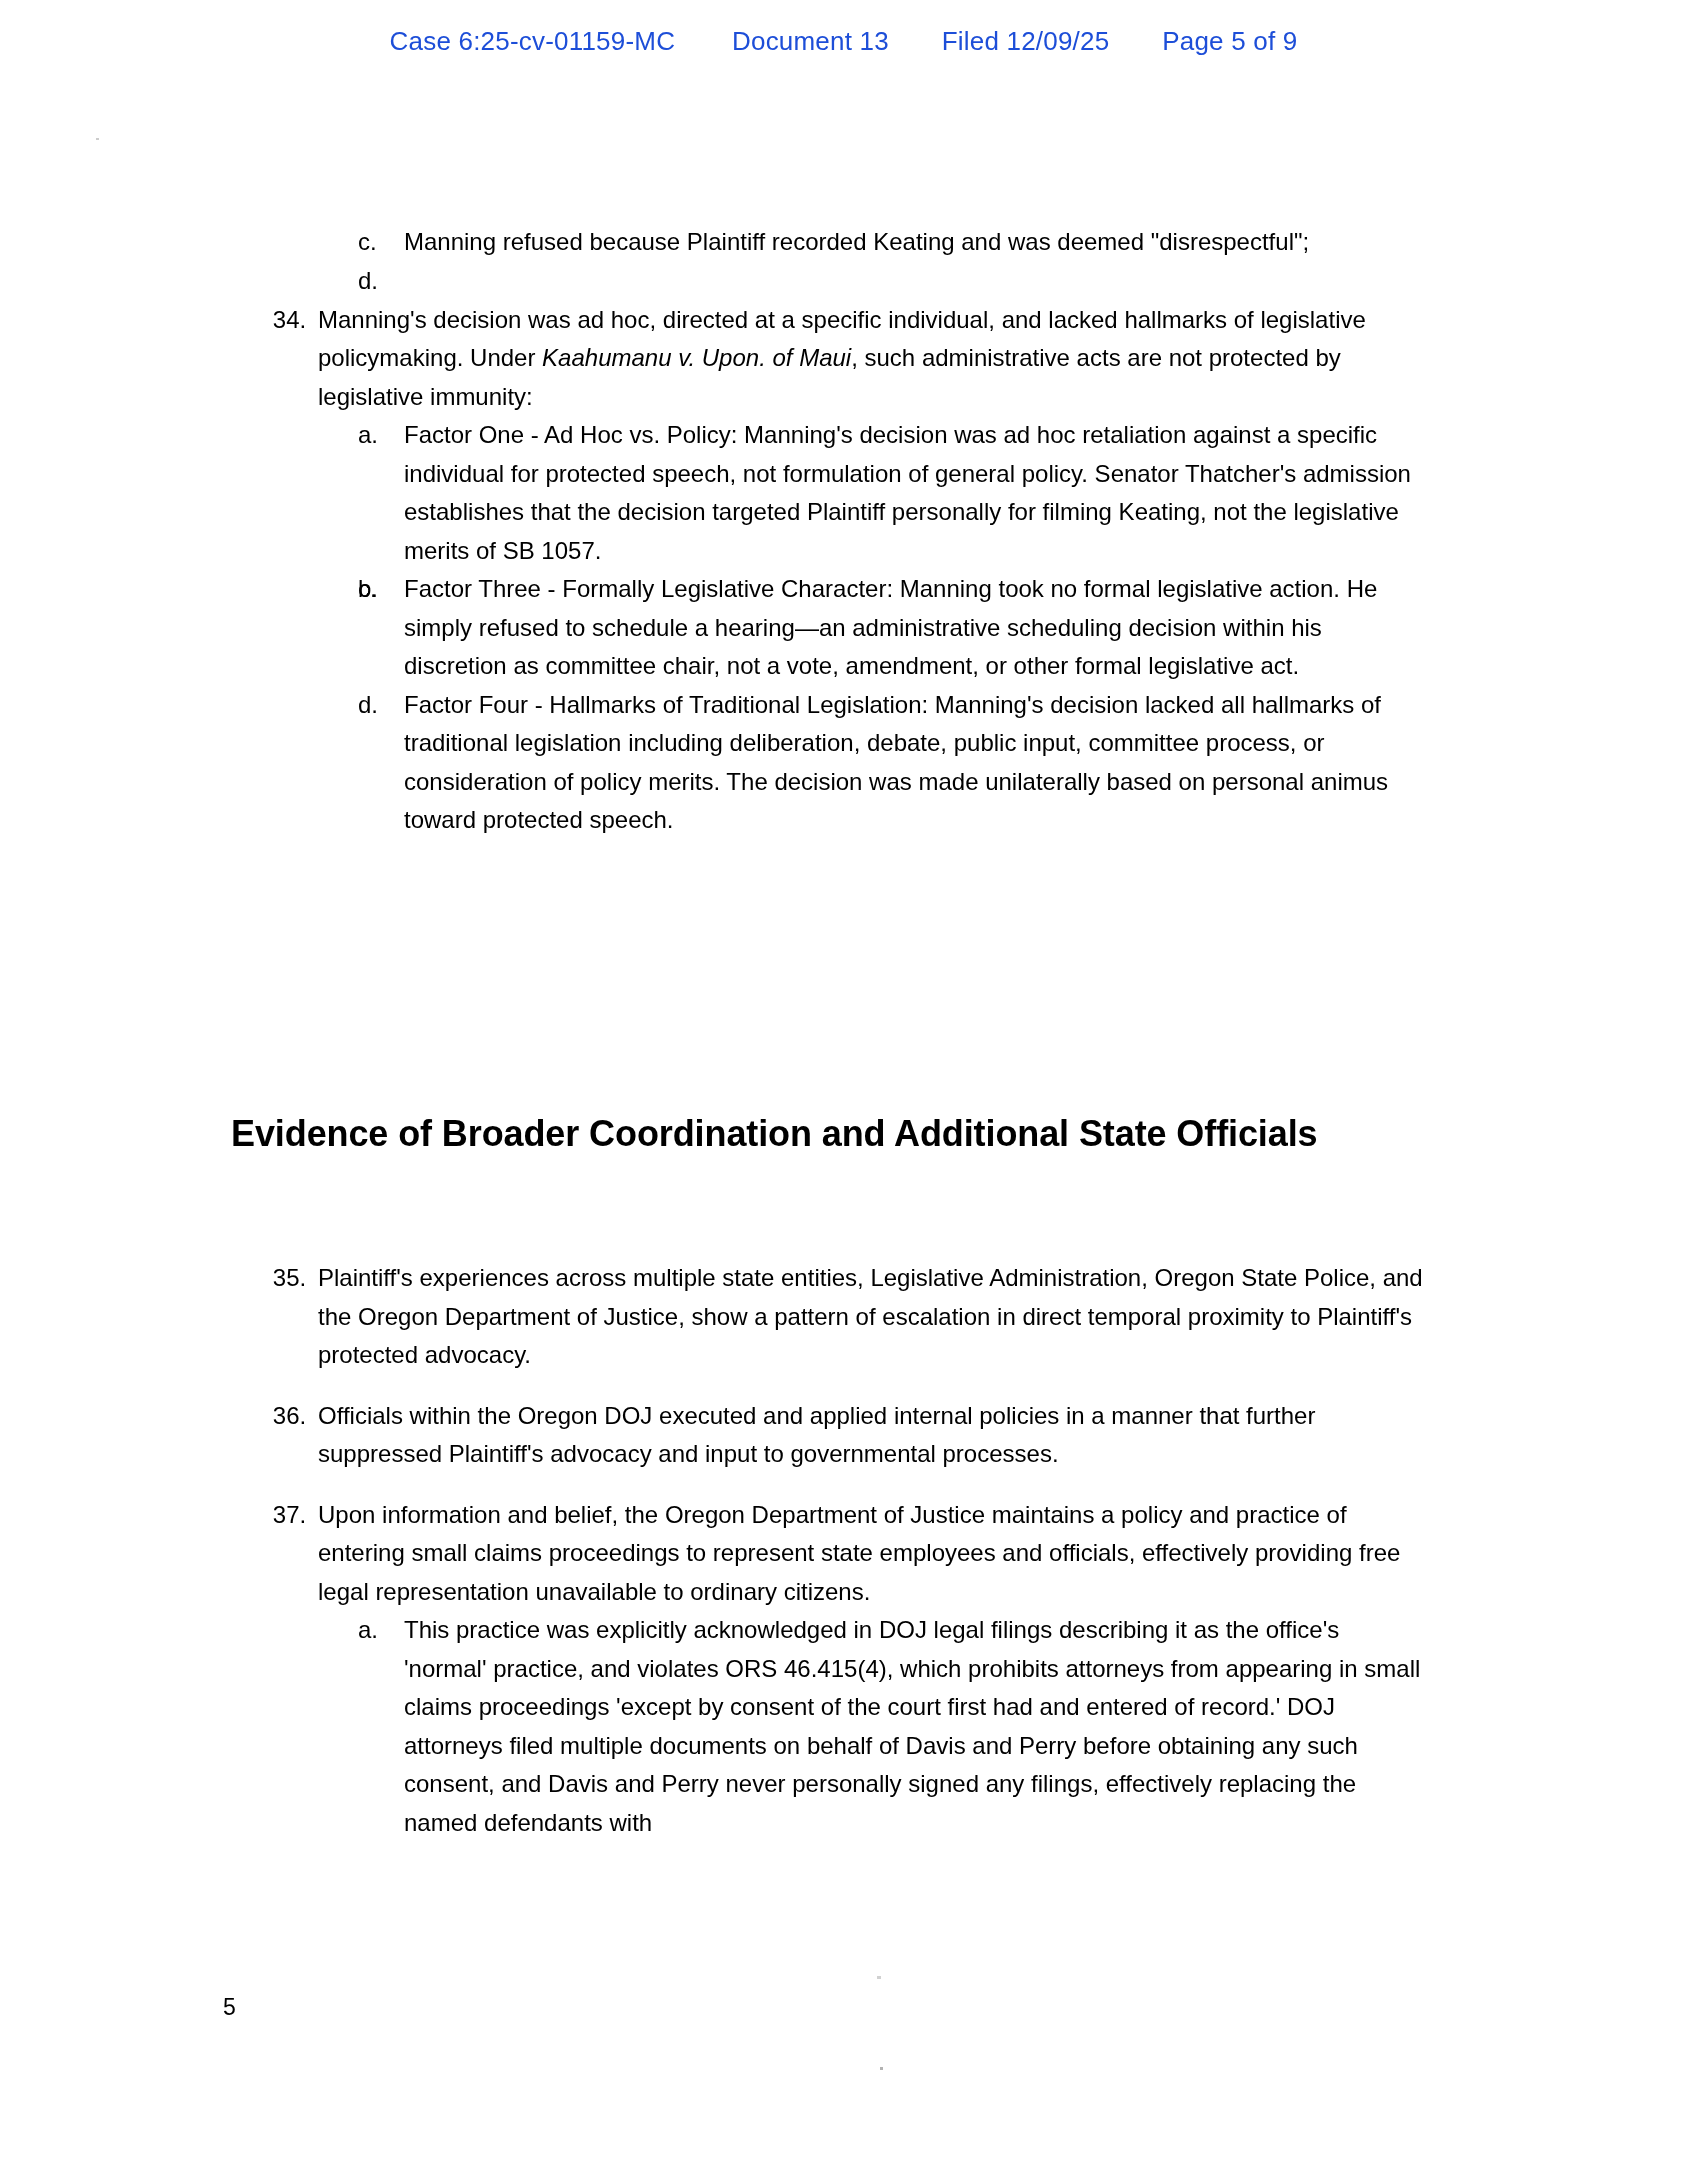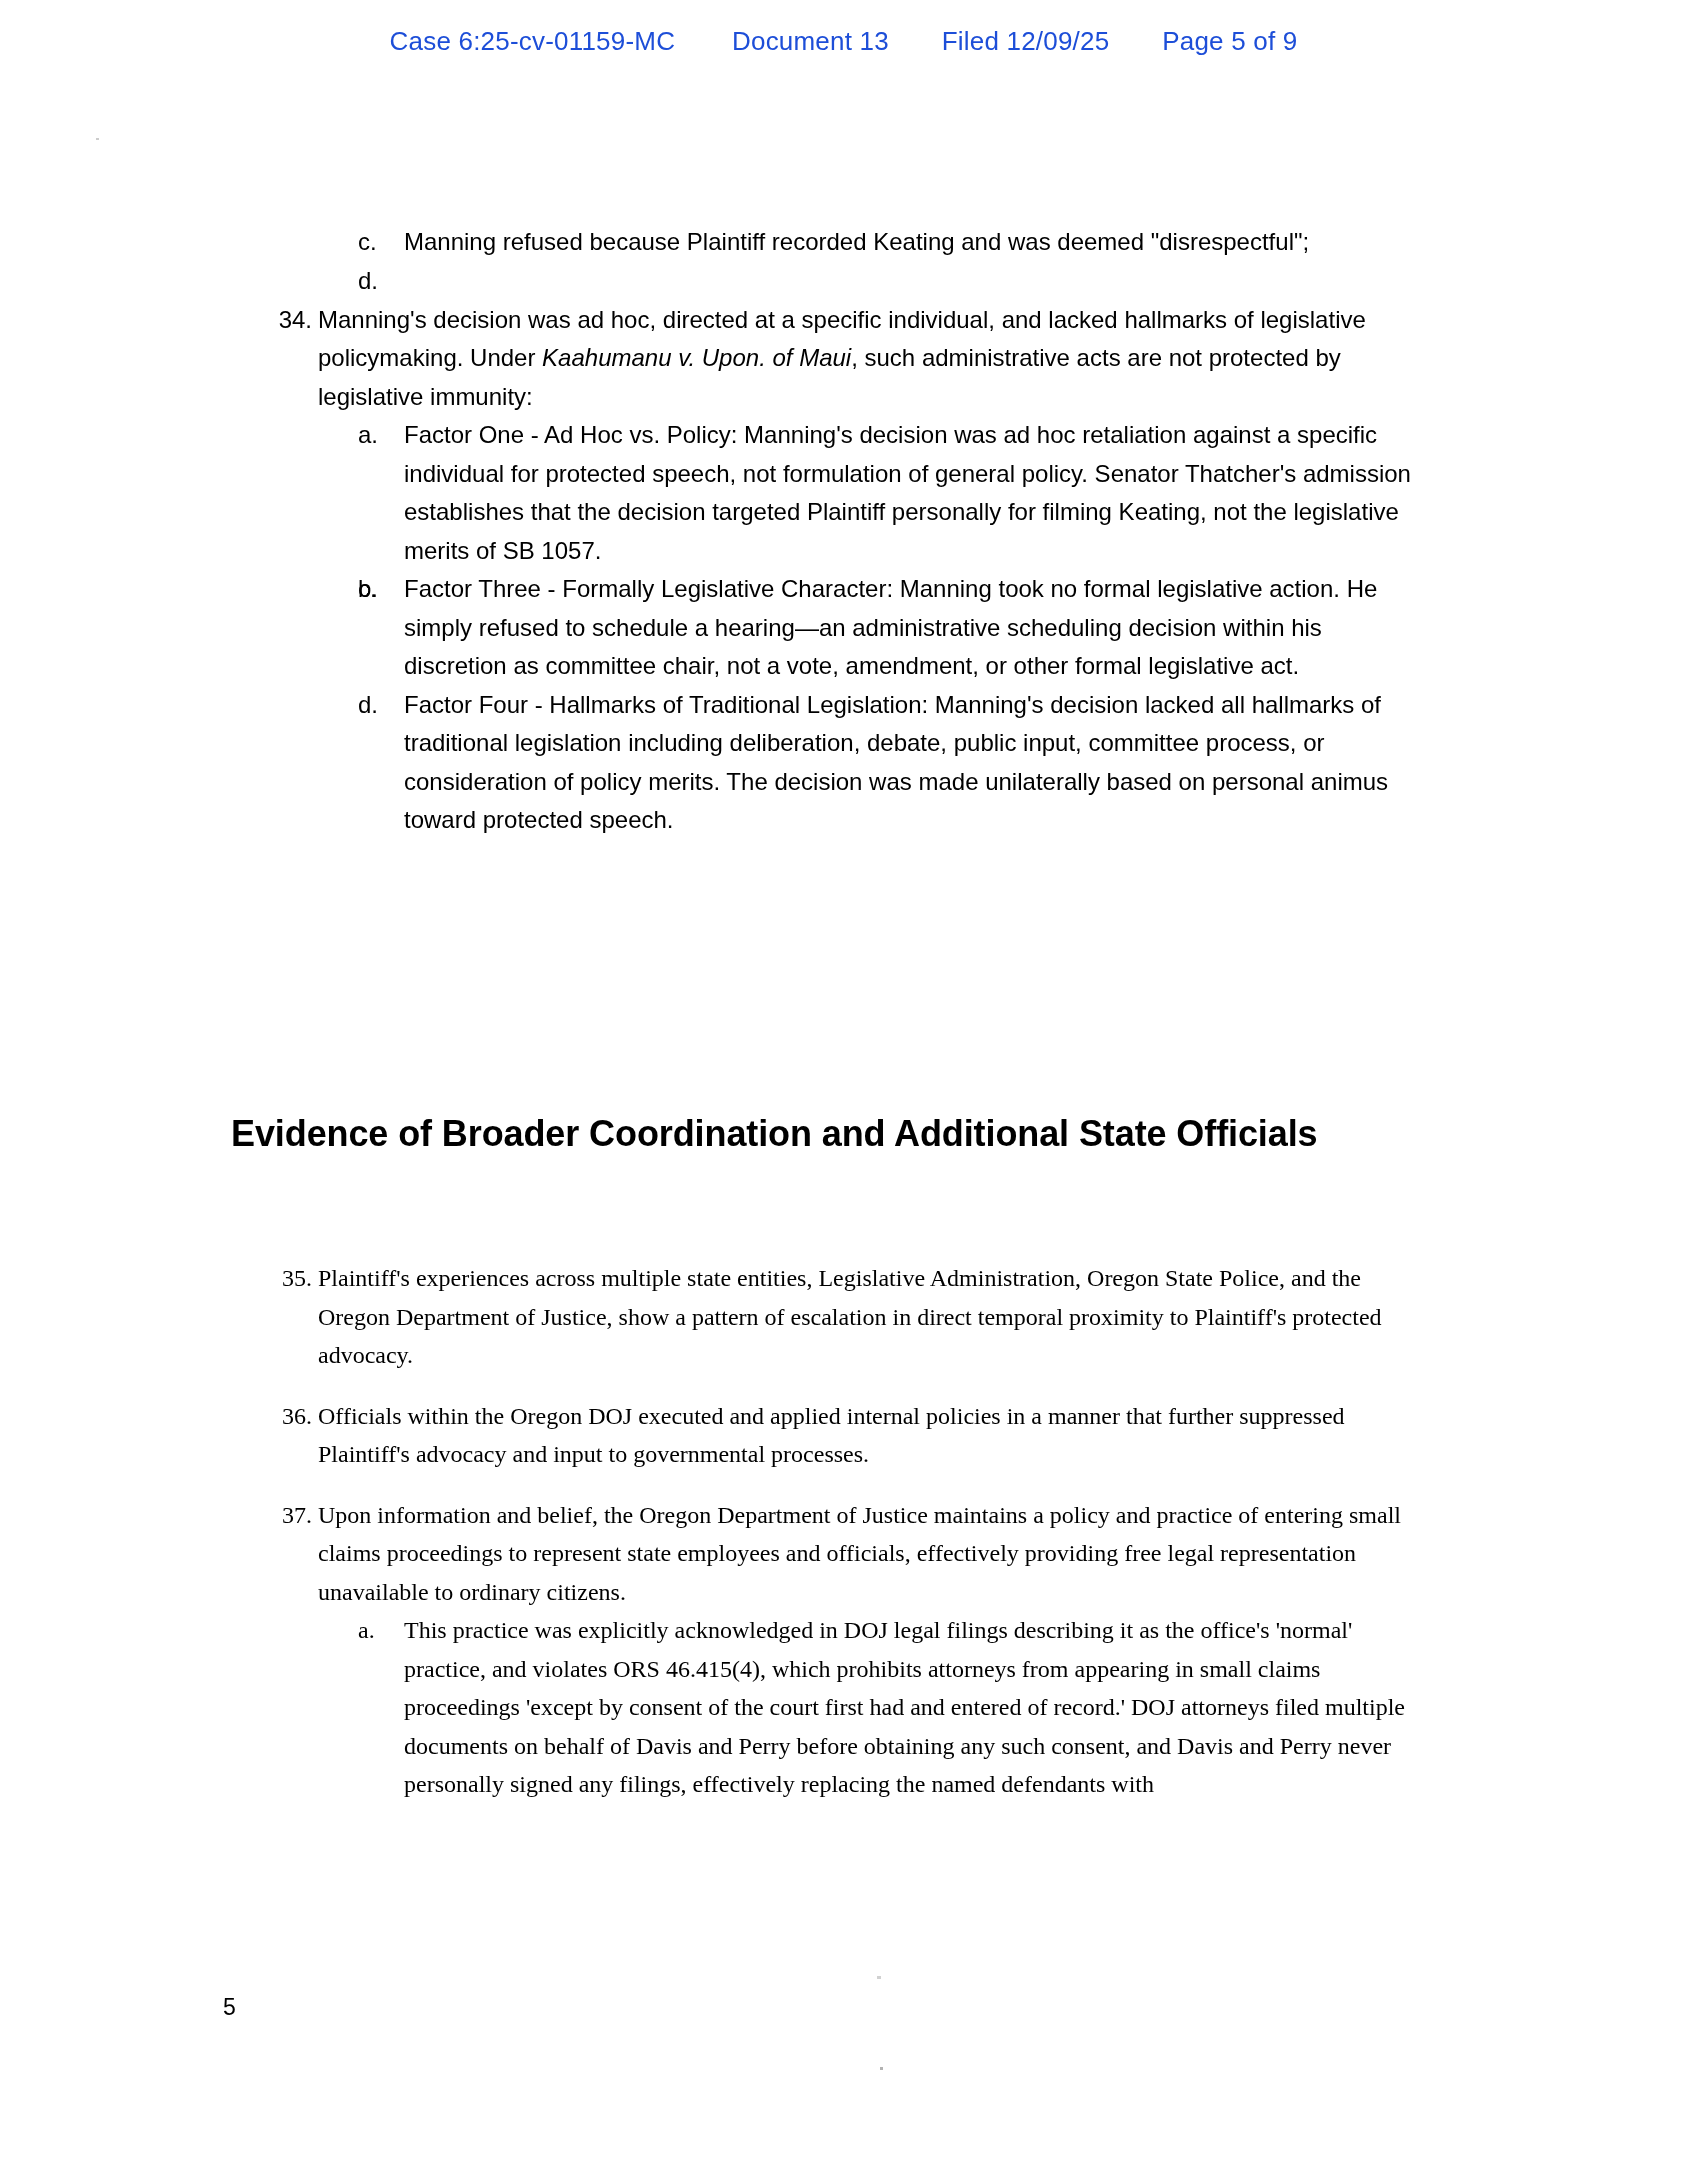--- a/index.html
+++ b/index.html
@@ -47,21 +47,21 @@
     margin-right: 260px;
     font-size: 24px;
     line-height: 1.605;
     text-align: left;
   }
   .item1 > .marker {
     position: absolute;
     left: 0;
     top: 0;
     width: 45px;
-    text-align: right;
+    text-align: center;
   }
 
   .ol-level2 {
     list-style: none;
     margin: 0;
     padding: 0;
   }
   .item2 {
     position: relative;
     padding-left: 46px;   
@@ -156,21 +156,21 @@
       </li>
       <li class="item2">
         <span class="marker">d.</span>
         <span>Factor Four - Hallmarks of Traditional Legislation: Manning's decision lacked all hallmarks of traditional legislation including deliberation, debate, public input, committee process, or consideration of policy merits. The decision was made unilaterally based on personal animus toward protected speech.</span>
       </li>
     </ol>
   </div>
 
   <h1 class="section-heading" style="top:1103px; margin:8px;">Evidence of Broader Coordination and Additional State Officials</h1>
 
-  <div class="body-area" style="top:1259px;font-family:Liberation Serif, serif;">
+  <div class="body-area" style="top:1259px;">
 
     <div class="item1">
       <span class="marker">35.</span>
       <span>Plaintiff's experiences across multiple state entities, Legislative Administration, Oregon State Police, and the Oregon Department of Justice, show a pattern of escalation in direct temporal proximity to Plaintiff's protected advocacy.</span>
     </div>
 
     <div class="gap-para"></div>
 
     <div class="item1">
       <span class="marker">36.</span>

